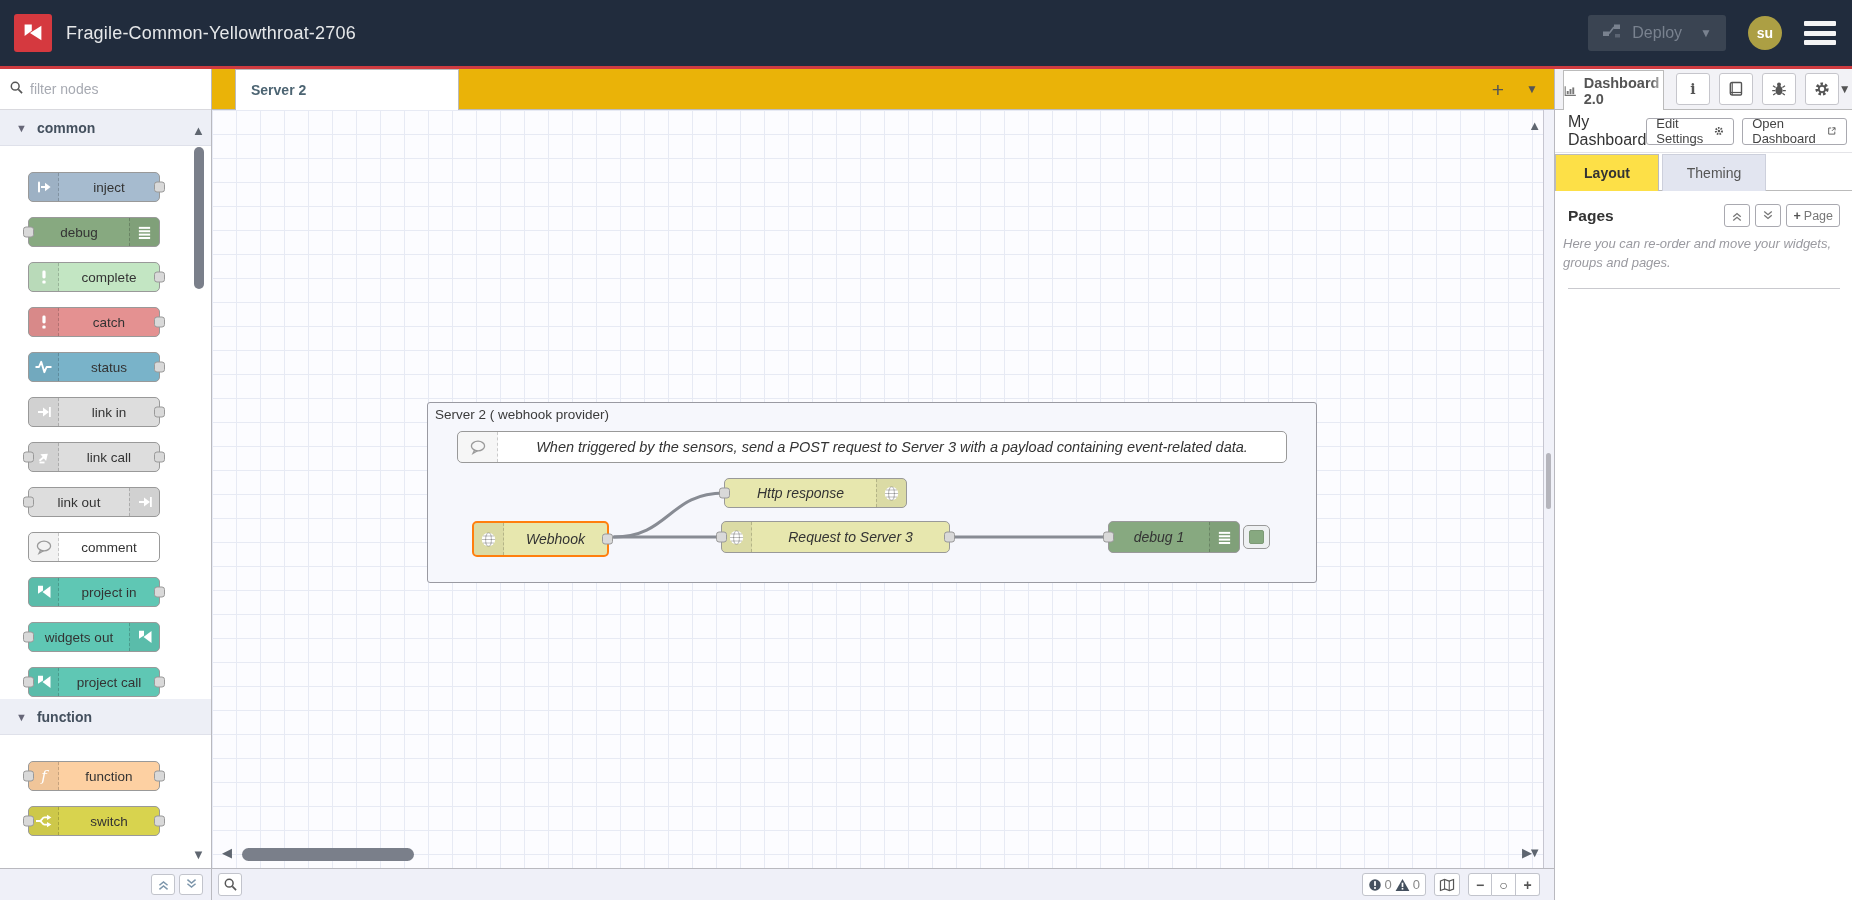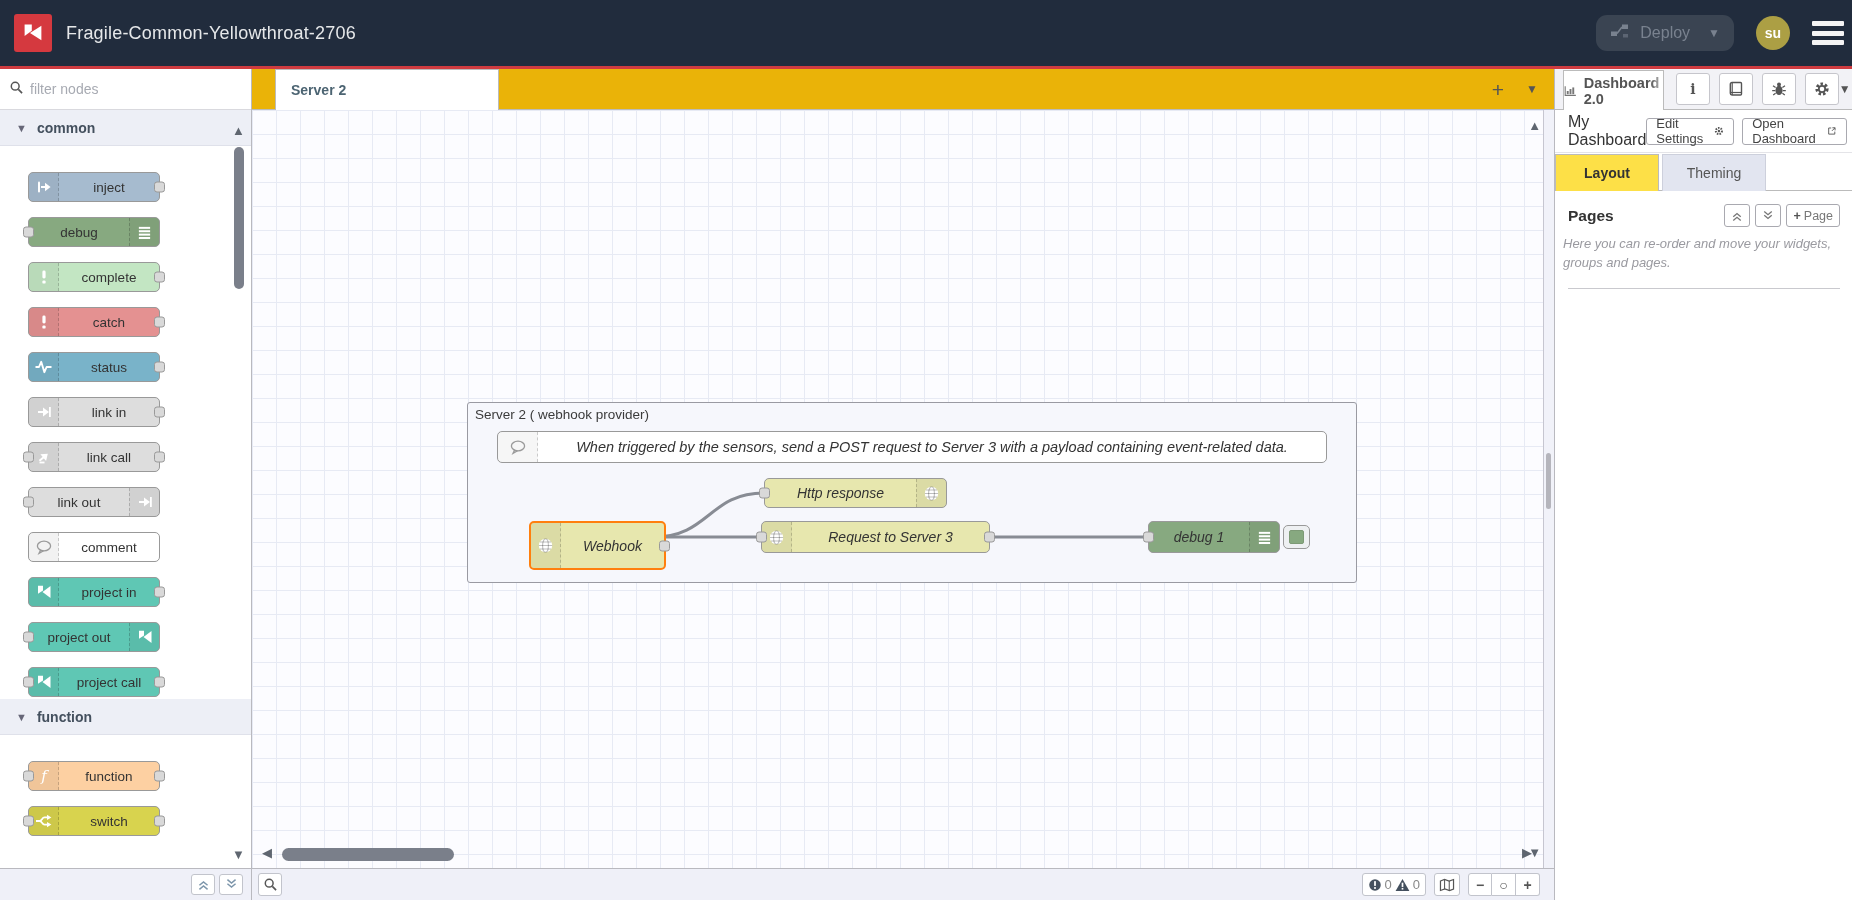--- a/index.html
+++ b/index.html
@@ -2,39 +2,39 @@
 <html><head>
 <meta charset="utf-8">
 <style>
   * { margin:0; padding:0; box-sizing:border-box; }
   html,body { width:1852px; height:900px; overflow:hidden; background:#fff;
     font-family:"Liberation Sans","DejaVu Sans",sans-serif; }
   .app { width:1852px; height:900px; display:flex; flex-direction:column; }
 
   
   .header { height:66px; background:#212c3d; display:flex; align-items:center;
-    padding:0 8px 0 14px; flex:0 0 auto; }
+    padding:0 16px 0 14px; flex:0 0 auto; }
   .redline { height:3px; background:#cf3b40; flex:0 0 auto; }
   .logo { width:38px; height:38px; background:#d5393f; border-radius:3px;
     display:flex; align-items:center; justify-content:center; }
   .app-title { color:#e6e8ea; font-size:18px; margin-left:14px; letter-spacing:.2px; }
   .header-right { margin-left:auto; display:flex; align-items:center; gap:22px; }
-  .deploy-btn { height:36px; background:#3a4452; border-radius:11px; display:flex;
+  .deploy-btn { height:36px; background:#3a4452; border-radius:3px; display:flex;
     align-items:center; gap:10px; padding:0 14px; color:#79828f; font-size:16px; cursor:default;margin-left:28px; }
   .deploy-caret { color:#79828f; font-size:12px; margin-left:8px; }
   .avatar { width:34px; height:34px; border-radius:50%; background:#ac9f44; color:#fff;
     font-size:14px; font-weight:bold; display:flex; align-items:center; justify-content:center; }
   .hamburger { width:32px; height:24px; display:flex; flex-direction:column; justify-content:space-between; }
   .hamburger span { height:5px; background:#f4f4f4; border-radius:1px; }
 
   
   .main { flex:1; display:flex; min-height:0; }
 
   
-  .palette { width:252px; border-right:1px solid #b9b9bf; display:flex; flex-direction:column;
+  .palette { width:212px; border-right:1px solid #b9b9bf; display:flex; flex-direction:column;
     position:relative; background:#fff; }
   .palette-search { height:41px; border-bottom:1px solid #d9d9de; display:flex; align-items:center;
     padding:0 10px; gap:7px; }
   .palette-search input { border:0; outline:0; font-size:14px; color:#555; width:140px;
     font-family:inherit; }
   .palette-search input::placeholder { color:#a7aab2; }
   .palette-body { flex:1; overflow:hidden; padding-bottom:4px; }
   .pcat-header { height:36px; background:#edeff6; border-bottom:1px solid #dfe1ea;
     display:flex; align-items:center; gap:10px; padding:0 0 0 16px; color:#44505e;
     font-weight:bold; font-size:14px; margin-top:0; }
@@ -334,21 +334,21 @@
                   <svg width="16" height="16" viewBox="0 0 16 16">
                     <polygon points="14.5,2 6.5,8 14.5,14" fill="#ffffff"></polygon>
                     <polygon points="2,1.8 7,1.8 7,6.4 2,9.8" fill="#ffffff"></polygon>
                   </svg>
                 </span>
               </span>
               <span class="plabel">project in</span>
               <span class="port right"></span>
             </div>
             <div class="pnode" style="background: rgb(95, 199, 180);">
-              <span class="plabel">project out</span>
+              <span class="plabel">widgets out</span>
               <span class="icon-sec right">
                 <span style="display: flex; align-items: center;">
                   <svg width="16" height="16" viewBox="0 0 16 16">
                     <polygon points="14.5,2 6.5,8 14.5,14" fill="#ffffff"></polygon>
                     <polygon points="2,1.8 7,1.8 7,6.4 2,9.8" fill="#ffffff"></polygon>
                   </svg>
                 </span>
               </span>
               <span class="port left"></span>
             </div>
@@ -457,21 +457,21 @@
                 <span style="display: flex; align-items: center;">
                   <svg width="17" height="17" viewBox="0 0 17 17">
                     <circle cx="8.5" cy="8.5" r="6.7" fill="#ffffff"></circle>
                     <ellipse cx="8.5" cy="8.5" rx="2.9" ry="6.7" fill="none" stroke="rgba(0,0,0,0.25)" stroke-width="1.1"></ellipse>
                     <path d="M1.8 8.5h13.4M3 5h11M3 12h11" stroke="rgba(0,0,0,0.25)" stroke-width="1.1" fill="none"></path>
                   </svg>
                 </span>
               </span>
               <span class="port left"></span>
             </div>
-            <div class="fnode selected" style="left: 277px; top: 411px; width: 137px; height: 49px; background: rgb(231, 231, 174);">
+            <div class="fnode selected" style="left: 260px; top: 411px; width: 137px; height: 36px; background: rgb(231, 231, 174);">
               <span class="icon-sec left">
                 <span style="display: flex; align-items: center;">
                   <svg width="17" height="17" viewBox="0 0 17 17">
                     <circle cx="8.5" cy="8.5" r="6.7" fill="#ffffff"></circle>
                     <ellipse cx="8.5" cy="8.5" rx="2.9" ry="6.7" fill="none" stroke="rgba(0,0,0,0.25)" stroke-width="1.1"></ellipse>
                     <path d="M1.8 8.5h13.4M3 5h11M3 12h11" stroke="rgba(0,0,0,0.25)" stroke-width="1.1" fill="none"></path>
                   </svg>
                 </span>
               </span>
               <span class="flabel">Webhook</span>

